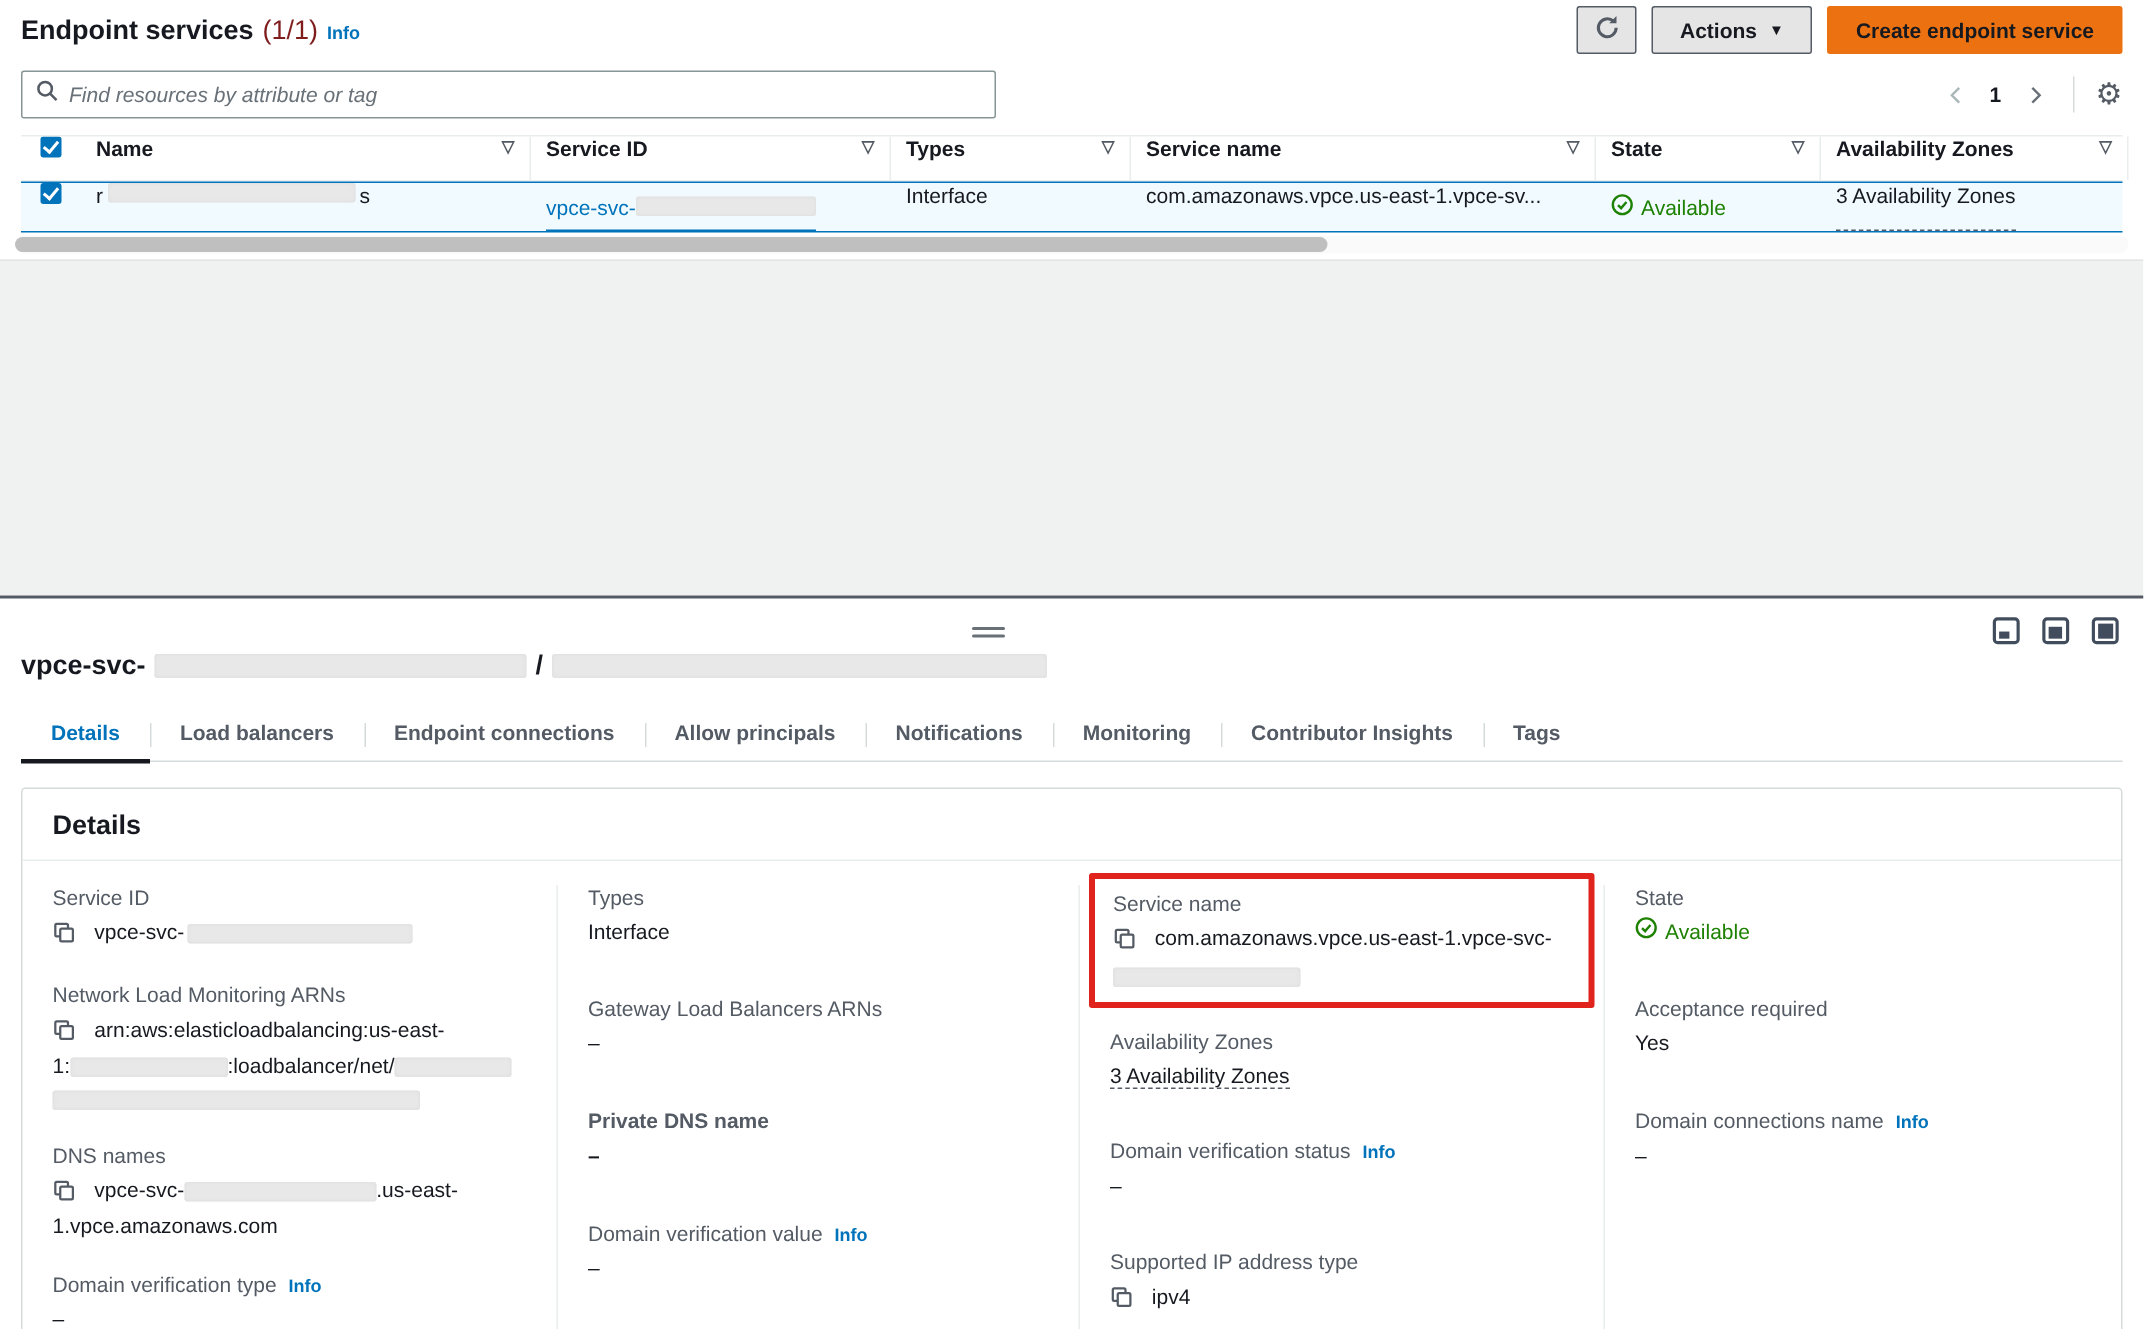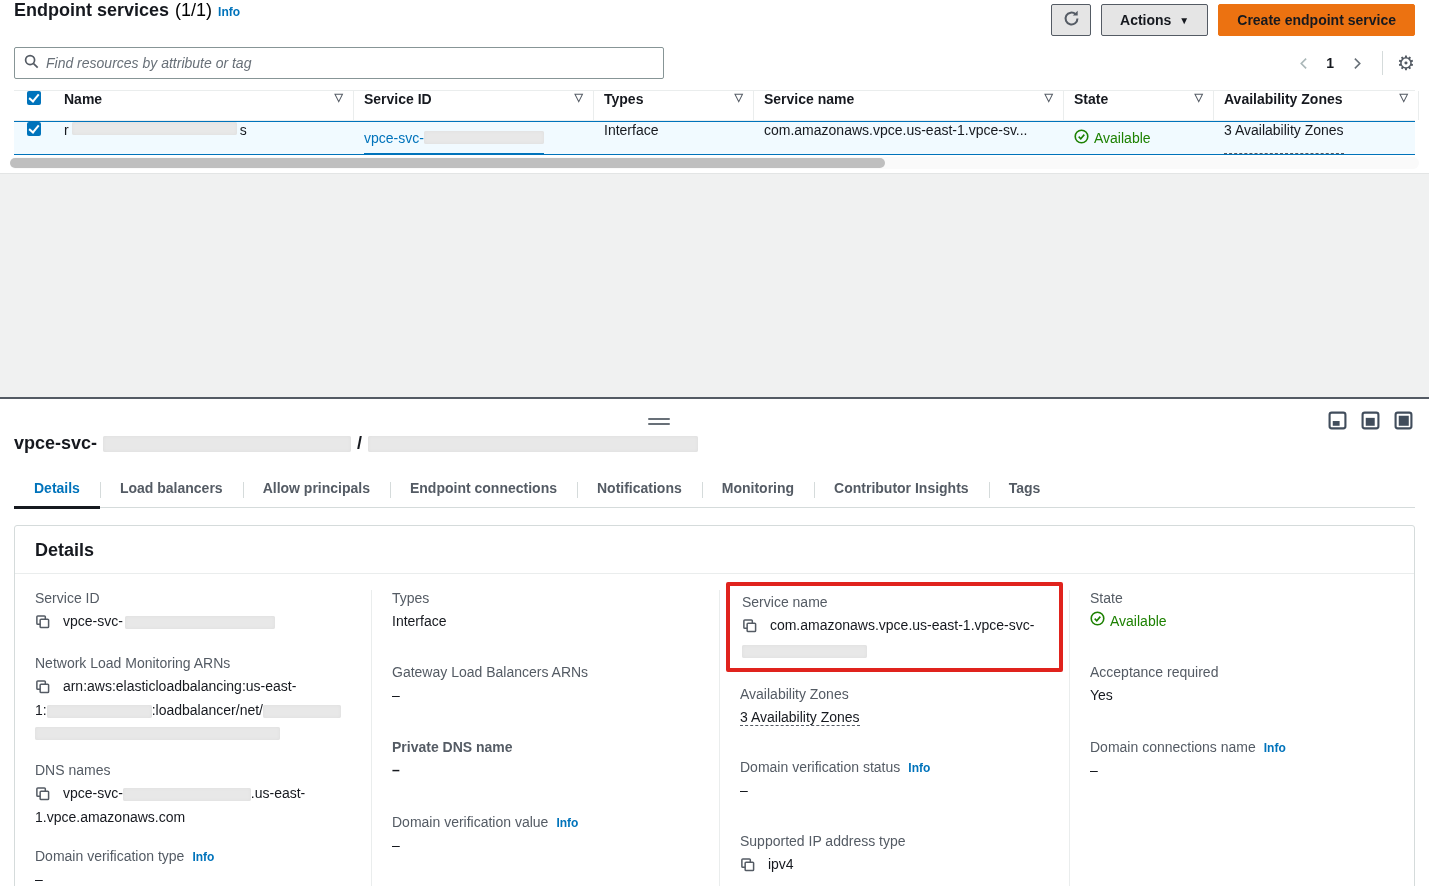--- a/index.html
+++ b/index.html
@@ -2,23 +2,23 @@
 <html><head>
 <meta charset="utf-8">
 <style>
   * { margin:0; padding:0; box-sizing:border-box; }
   html,body { width:1429px; height:886px; overflow:hidden; background:#fff;
     font-family:"Liberation Sans", sans-serif; color:#16191f; }
   .app { position:relative; width:1429px; height:886px; }
 
   
   .top { background:#fff; padding:0 14px; }
-  .header-row { display:flex; justify-content:space-between; padding-top:0; height:40px; }
+  .header-row { display:flex; justify-content:space-between; align-items:center; padding-top:0; height:40px; }
   .page-title { font-size:18px; font-weight:bold; display:flex; align-items:baseline; gap:6px; }
-  .page-title .count { font-weight:normal; color:#000000; }
+  .page-title .count { font-weight:normal; color:#7f1d1d; }
   .info-link { font-size:12px; font-weight:bold; color:#0073bb; cursor:pointer; }
   .btn-group { display:flex; gap:10px; align-items:center; }
   .btn { height:32px; border:1px solid #545b64; border-radius:2px; background:#e5e5e5;
     font-size:14px; font-weight:bold; color:#16191f; display:flex; align-items:center;
     justify-content:center; padding:0 18px; cursor:pointer; }
   .btn-icon { width:40px; padding:0; color:#545b64; }
   .btn-primary { background:#ec7211; border-color:#ec7211; color:#16191f; }
   .caret { font-size:10px; margin-left:8px; color:#16191f; }
 
   .toolbar-row { display:flex; justify-content:space-between; align-items:center; margin-top:6px; height:34px; }
@@ -264,22 +264,22 @@
     <div class="panel-title">
       <span>vpce-svc-</span>
       <span class="redact" style="width:248px;"></span>
       <span>/</span>
       <span class="redact" style="width:330px;"></span>
     </div>
 
     <div class="tabs">
       <div class="tab active">Details</div>
       <div class="tab">Load balancers</div>
+      <div class="tab">Endpoint connections</div>
       <div class="tab">Allow principals</div>
-      <div class="tab">Endpoint connections</div>
       <div class="tab">Notifications</div>
       <div class="tab">Monitoring</div>
       <div class="tab">Contributor Insights</div>
       <div class="tab">Tags</div>
     </div>
 
     <div class="card">
       <div class="card-header">
         <h2>Details</h2>
       </div>

